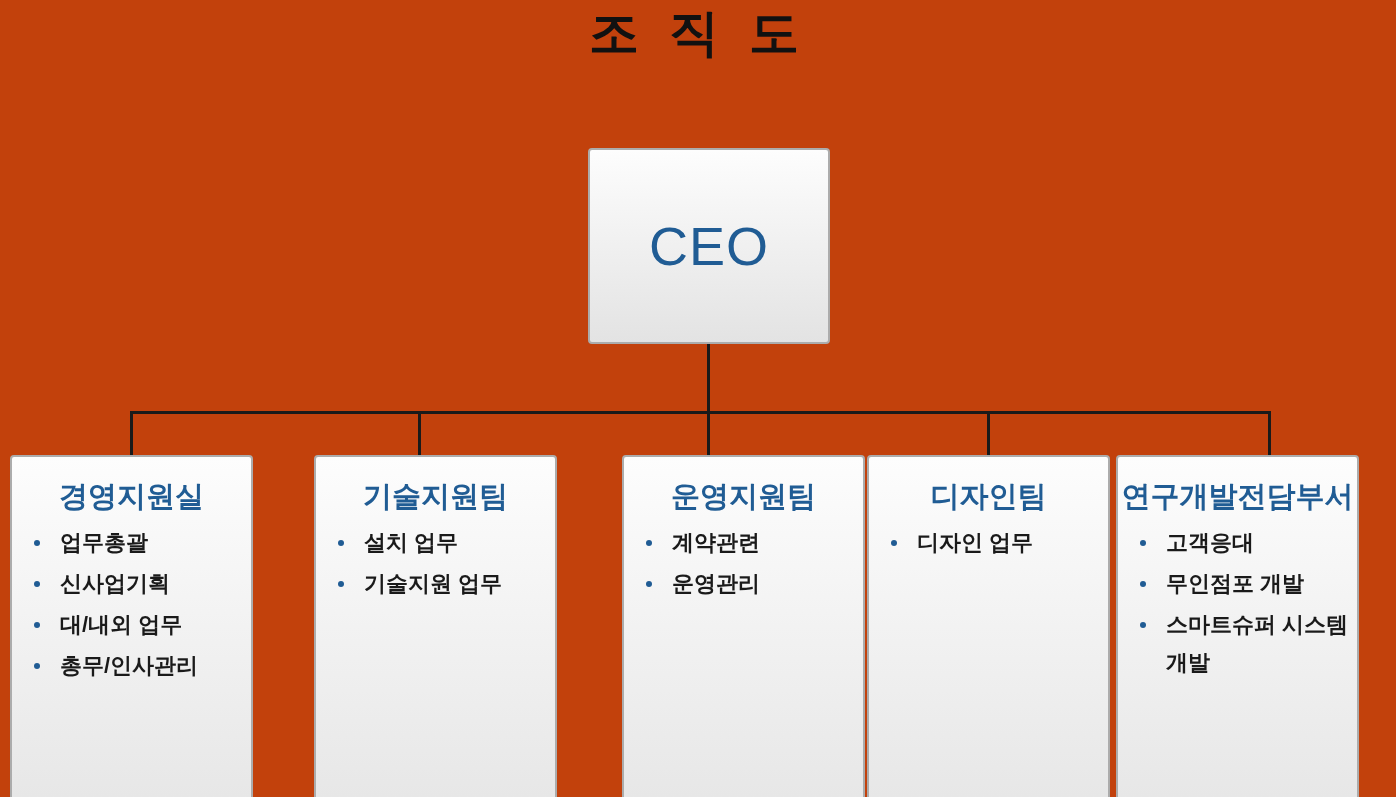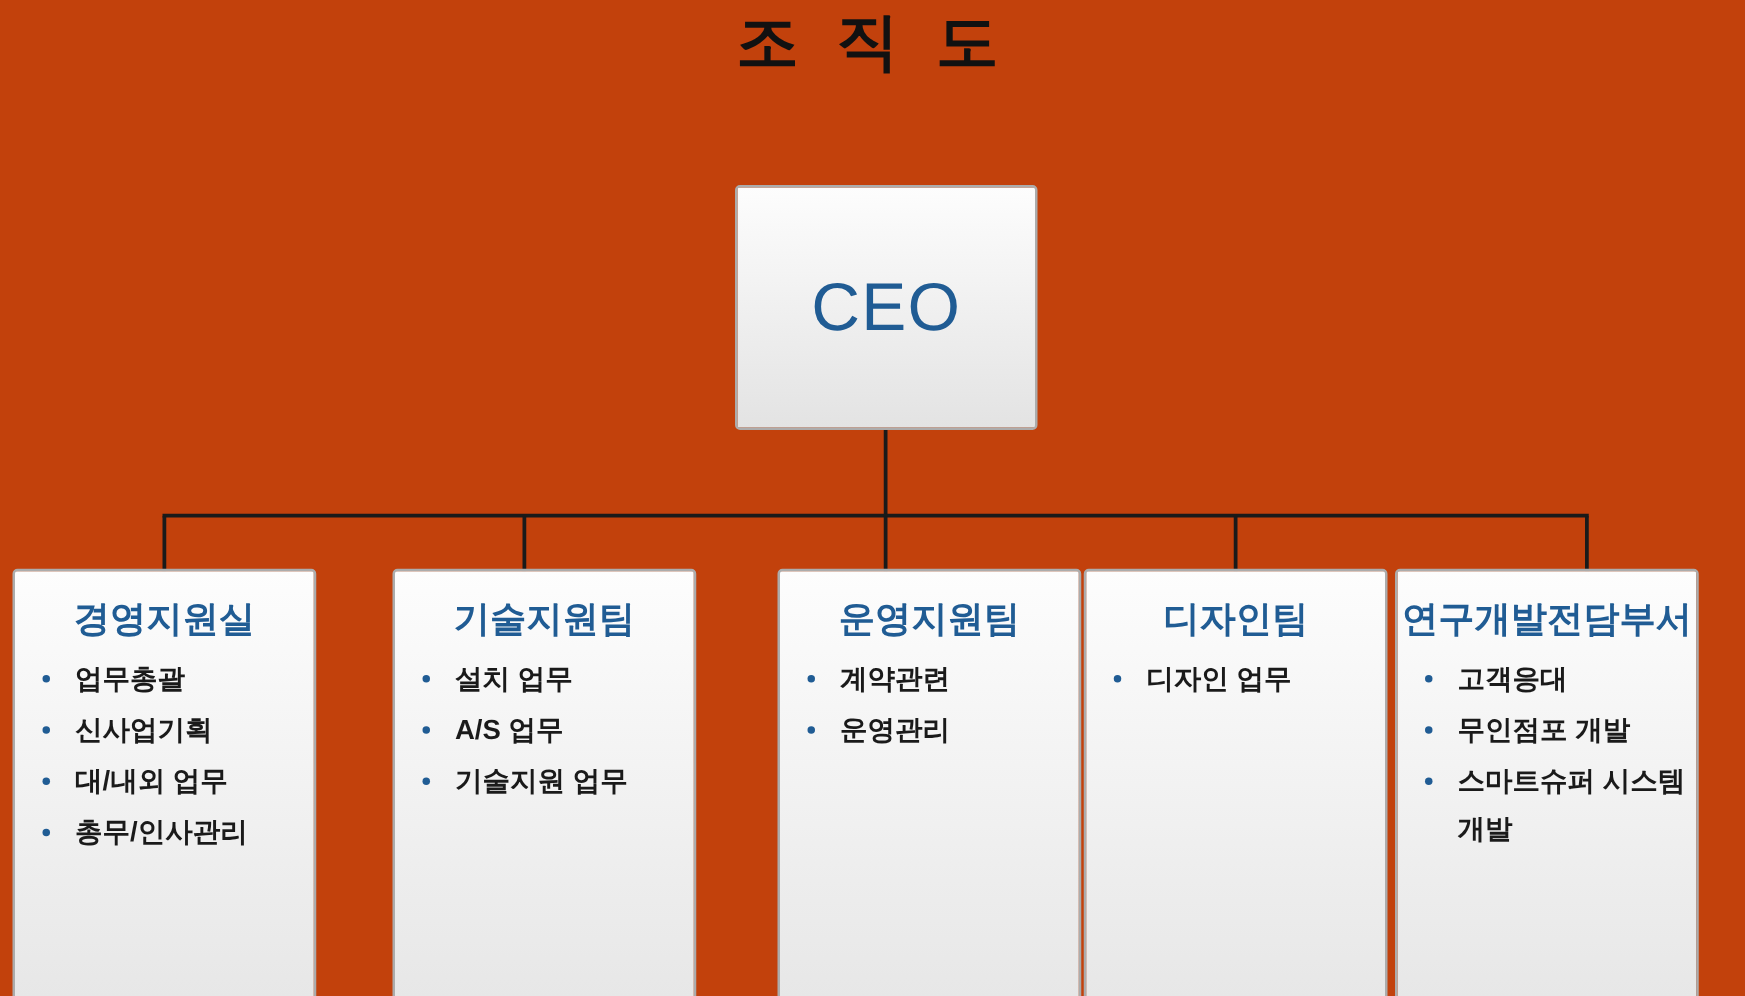--- a/index.html
+++ b/index.html
@@ -91,21 +91,20 @@
       <li class="duty"><span class="dot"></span><span>신사업기획</span></li>
       <li class="duty"><span class="dot"></span><span>대/내외 업무</span></li>
       <li class="duty"><span class="dot"></span><span>총무/인사관리</span></li>
     </ul>
   </div>
 
   <div class="node card" style="left:314px">
     <div class="card-title">기술지원팀</div>
     <ul class="duties">
       <li class="duty"><span class="dot"></span><span>설치 업무</span></li>
-      <li class="duty"><span class="dot"></span><span>A/S 업무</span></li>
       <li class="duty"><span class="dot"></span><span>기술지원 업무</span></li>
     </ul>
   </div>
 
   <div class="node card" style="left:622px">
     <div class="card-title">운영지원팀</div>
     <ul class="duties">
       <li class="duty"><span class="dot"></span><span>계약관련</span></li>
       <li class="duty"><span class="dot"></span><span>운영관리</span></li>
     </ul>

